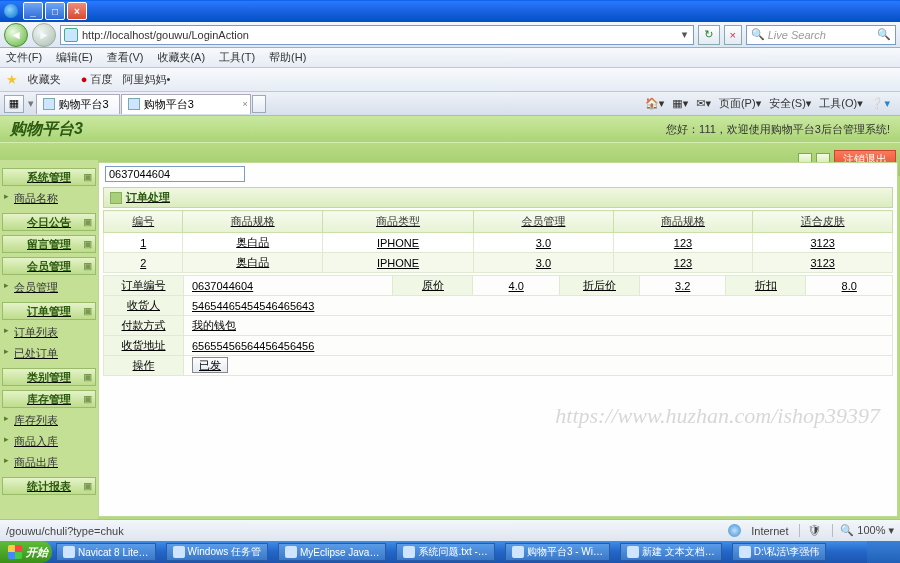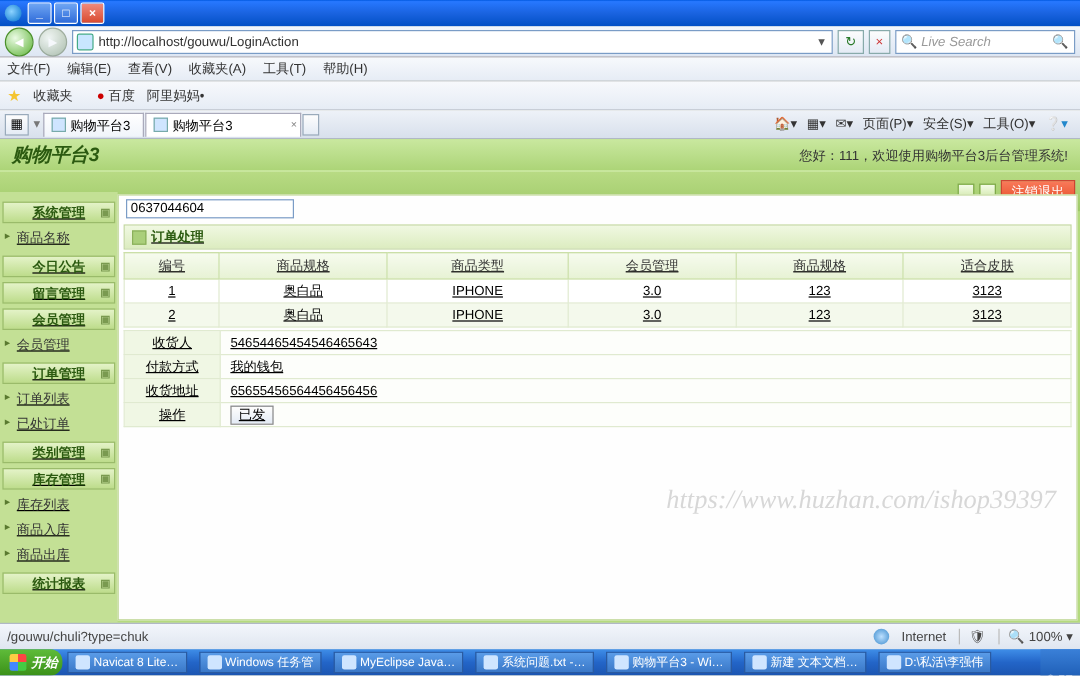--- a/index.html
+++ b/index.html
@@ -231,20 +231,30 @@
               <td>IPHONE</td>
               <td>3.0</td>
               <td>123</td>
               <td>3123</td>
             </tr>
           </tbody>
       </table>
 
       <table class="detail">
         <tbody>
+            <tr>
+          <td class="lbl">订单编号</td>
+          <td class="val">0637044604</td>
+          <td class="lbl">原价</td>
+          <td class="val" style="text-align:center">4.0</td>
+          <td class="lbl">折后价</td>
+          <td class="val" style="text-align:center">3.2</td>
+          <td class="lbl">折扣</td>
+          <td class="val" style="text-align:center">8.0</td>
+        </tr>
         <tr>
           <td class="lbl">收货人</td>
           <td class="val" colspan="7">54654465454546465643</td>
         </tr>
         <tr>
           <td class="lbl">付款方式</td>
           <td class="val" colspan="7">我的钱包</td>
         </tr>
         <tr>
           <td class="lbl">收货地址</td>

